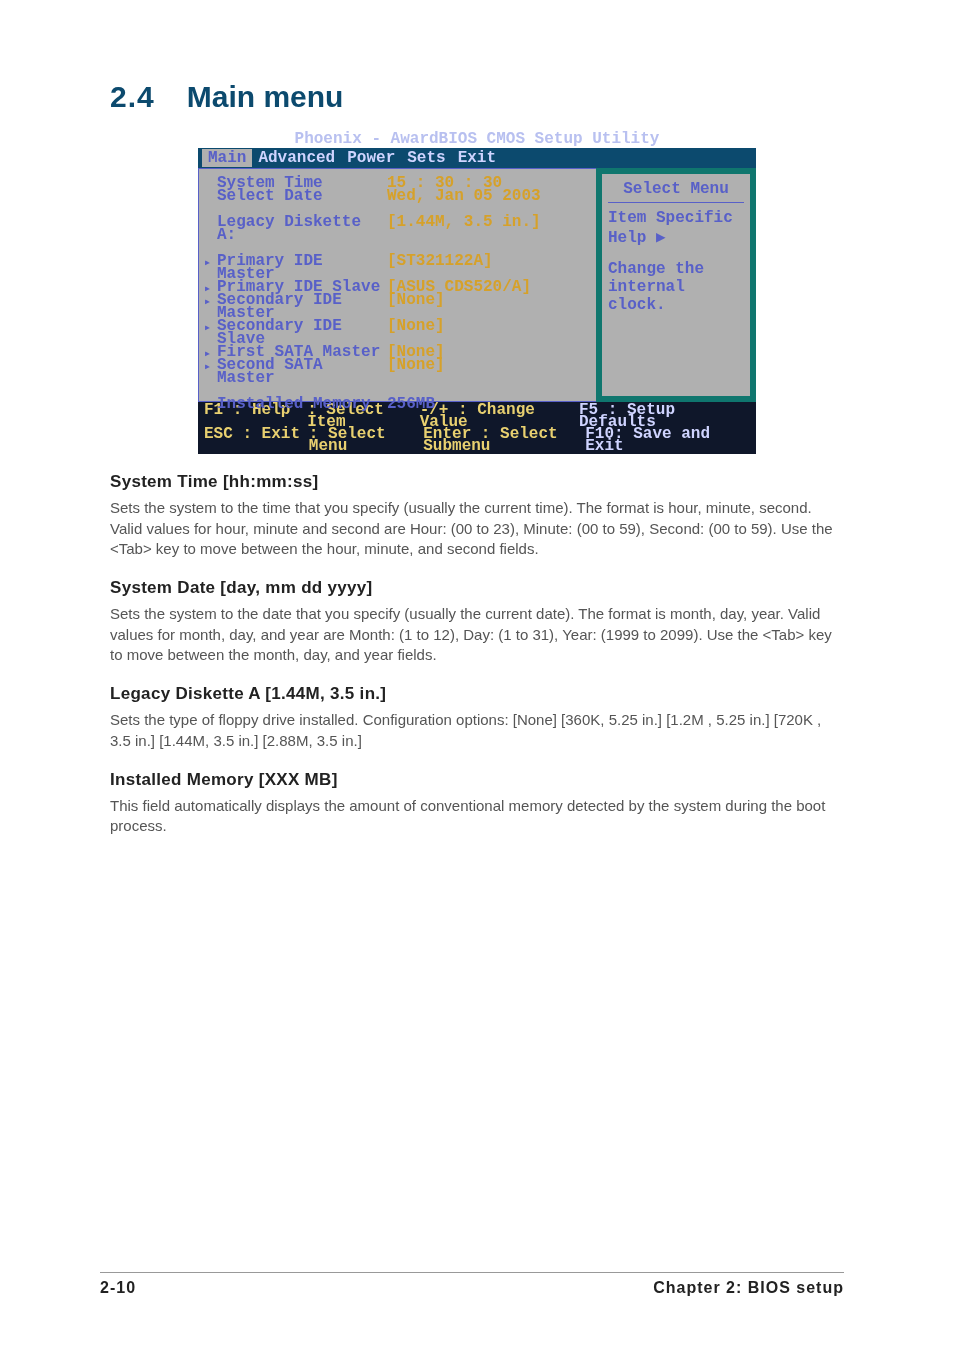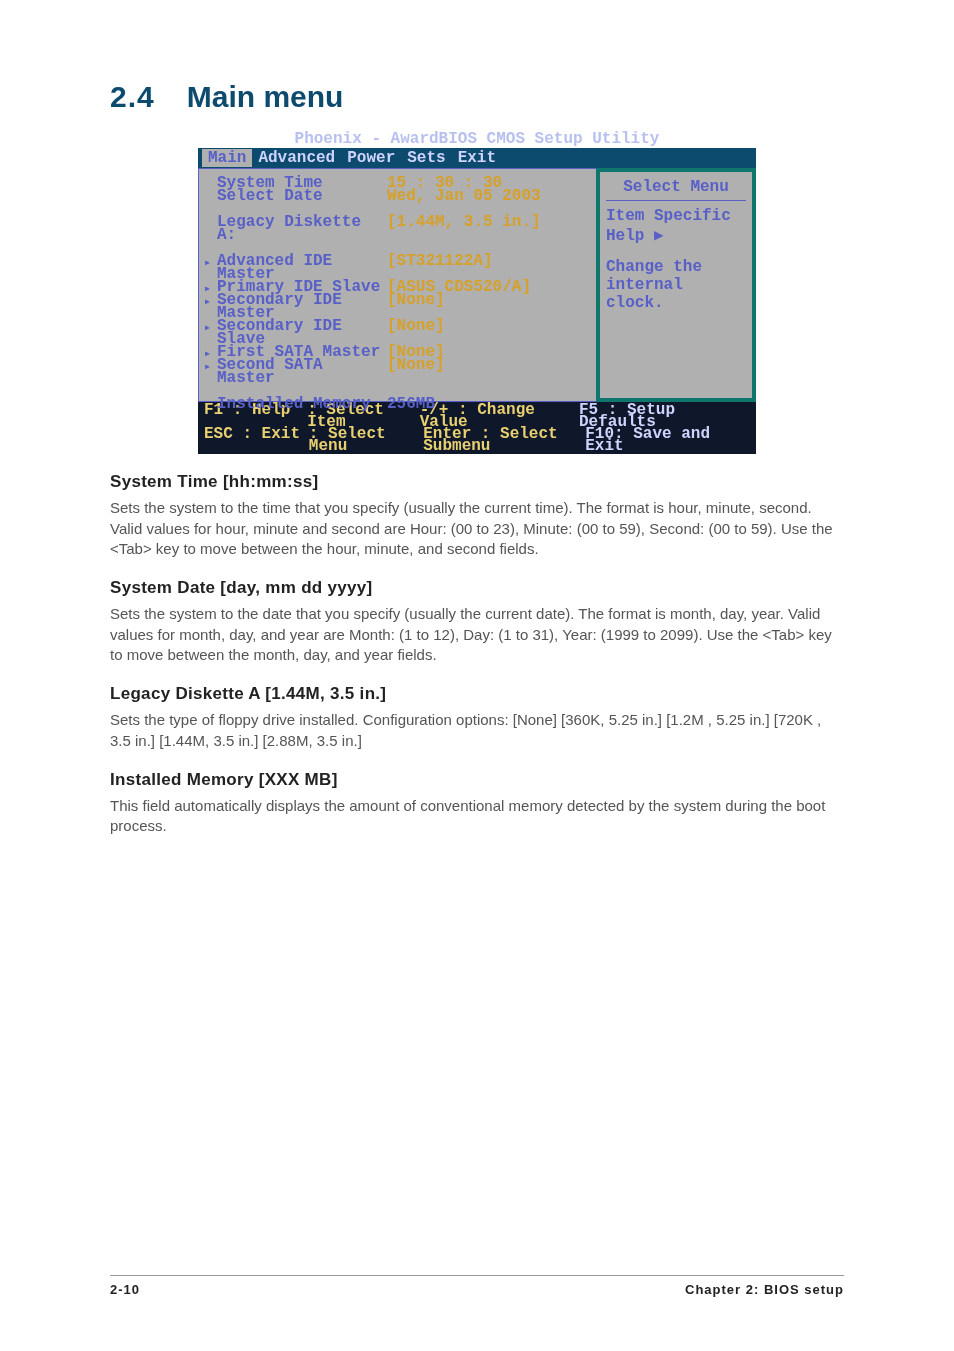--- a/index.html
+++ b/index.html
@@ -55,21 +55,21 @@
   }
   .bios-left {
     flex: 1;
     position: relative;
     border: 1px solid #5860c8;
     border-right: none;
     padding: 8px 8px 8px 18px;
   }
   .bios-right {
     width: 160px;
-    border: 4px solid #0f766e;
+    border: 6px solid #0f766e;
     padding: 6px 6px;
     color: #5860c8;
   }
   .bios-right .rtitle {
     text-align: center;
     margin-bottom: 4px;
   }
   .bios-right hr {
     border: none;
     border-top: 1px solid #5860c8;
@@ -104,27 +104,27 @@
   }
   .para {
     font-size: 15px;
     color: #555;
     line-height: 1.38;
     margin-bottom: 4px;
   }
   .footer-bar {
     position: absolute;
     bottom: 54px;
-    left: 110px;
+    left: 100px;
     right: 110px;
     border-top: 1px solid #999;
     padding-top: 6px;
     display: flex;
     justify-content: space-between;
-    font-size: 13px;
+    font-size: 16px;
     font-weight: bold;
     letter-spacing: 1px;
     color: #222;
   }
 </style>
 </head>
 <body>
 
 <div class="main-heading">
   <span class="num">2.4</span><span class="gap"></span><span>Main menu</span>
@@ -150,21 +150,21 @@
         <span class="value">Wed, Jan 05 2003</span>
       </div>
       <div style="height:13px"></div>
       <div class="bios-row">
         <span class="label">Legacy Diskette A:</span>
         <span class="value">[1.44M, 3.5 in.]</span>
       </div>
       <div style="height:13px"></div>
       <div class="bios-row">
         <span class="arrow-col tri"></span>
-        <span class="label">Advanced IDE Master</span>
+        <span class="label">Primary IDE Master</span>
         <span class="value">[ST321122A]</span>
       </div>
       <div class="bios-row">
         <span class="arrow-col tri"></span>
         <span class="label">Primary IDE Slave</span>
         <span class="value">[ASUS CDS520/A]</span>
       </div>
       <div class="bios-row">
         <span class="arrow-col tri"></span>
         <span class="label">Secondary IDE Master</span>

